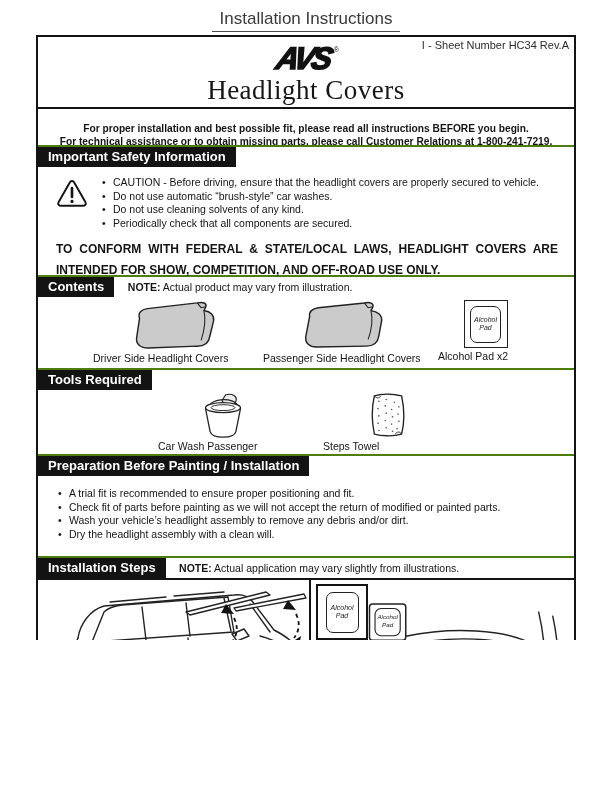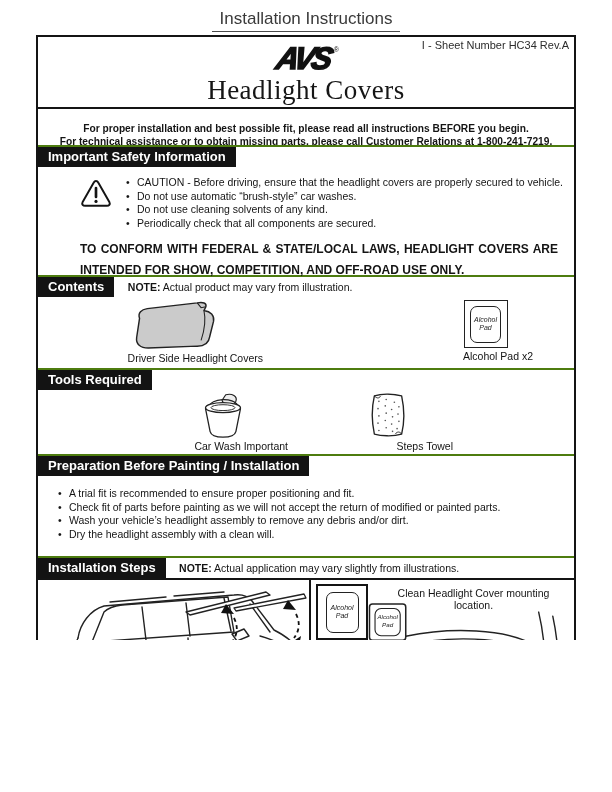--- a/index.html
+++ b/index.html
@@ -25,31 +25,31 @@
   .intro-sec { flex:none; height:36px; padding-top:13px; text-align:center; }
   .intro-line { font-size:10.2px; font-weight:bold; line-height:13px; color:#141414; }
 
   
   .sec-head { flex:none; height:22px; border-top:2px solid #4d7c0f; white-space:nowrap; }
   .bar { display:inline-block; background:#131313; color:#ffffff; font-weight:bold; font-size:13px; line-height:20px; padding:0 10px; vertical-align:top; }
   .note { display:inline-block; margin-left:9px; font-size:10.5px; line-height:20px; color:#141414; vertical-align:top; }
   .note b { font-weight:bold; }
 
   
-  .safety-body { flex:none; height:108px; position:relative;padding-left:24px; }
+  .safety-body { flex:none; height:108px; position:relative; }
   .safety-top { display:flex; padding:9px 0 0 18px; }
   .warn-icon { flex:none; width:32px; height:30px; margin:2px 14px 0 0; }
   .bullets { font-size:10.5px; line-height:13.5px; color:#141414; }
   .bullet { padding-left:11px; position:relative; }
   .bullet::before { content:"•"; position:absolute; left:0; top:0; }
   .legal { margin:9px 16px 0 18px; font-size:12px; font-weight:bold; line-height:21px; text-align:justify; color:#141414; max-width:508px; }
 
   
   .contents-body { flex:none; height:71px; position:relative; }
-  .fig { position:absolute; text-align:right; top:3px; }
+  .fig { position:absolute; text-align:left; top:3px; }
   .fig .cap { font-size:10.5px; color:#141414; margin-top:2px; }
   .fig-driver { left:55px; width:170px; }
   .fig-passenger { left:225px; width:170px; }
   .fig-pad { left:400px; width:95px; }
   .pad { width:44px; height:48px; border:1.6px solid #222; background:#fff; display:flex; align-items:center; justify-content:center; margin:0 auto; }
   .pad-inner { width:31px; height:37px; border:1.3px solid #222; border-radius:7px; display:flex; flex-direction:column; align-items:center; justify-content:center; font-style:italic; font-size:7px; line-height:8px; color:#222; }
 
   
   .tools-body { flex:none; height:64px; position:relative; }
   .fig-bucket { left:120px; width:130px; top:2px; }
@@ -126,20 +126,28 @@
     </div>
     <div class="contents-body">
       <div class="fig fig-driver">
         <svg width="98" height="50" viewBox="0 0 98 52">
           <path d="M9,19 C7,13 11,10 17,9 L69,3 C75,2 79,3 78,7 L76,11 C83,12 87,16 86,22 L82,38 C81,45 76,48 69,48 L18,50 C10,50 5,46 6,39 Z" fill="#cbcbcb" stroke="#222" stroke-width="1.5" stroke-linejoin="round"></path>
           <path d="M69,3 L73,8 L78,7" fill="none" stroke="#222" stroke-width="1.2"></path>
           <path d="M76,11 C78,20 77,30 73,42" fill="none" stroke="#222" stroke-width="1.1"></path>
         </svg>
         <div class="cap">Driver Side Headlight Covers</div>
       </div>
+      <div class="fig fig-passenger">
+        <svg width="94" height="50" viewBox="0 0 98 52">
+          <path d="M9,17 C8,12 12,9 18,8 L66,3 C72,2 76,3 75,7 L73,11 C80,12 85,16 84,22 L81,38 C80,45 75,48 68,48 L16,49 C9,49 4,45 5,38 Z" fill="#cbcbcb" stroke="#222" stroke-width="1.5" stroke-linejoin="round"></path>
+          <path d="M66,3 L70,8 L75,7" fill="none" stroke="#222" stroke-width="1.2"></path>
+          <path d="M73,11 C75,20 74,30 70,41" fill="none" stroke="#222" stroke-width="1.1"></path>
+        </svg>
+        <div class="cap">Passenger Side Headlight Covers</div>
+      </div>
       <div class="fig fig-pad">
         <div class="pad">
           <div class="pad-inner">
             <span>Alcohol</span>
             <span>Pad</span>
           </div>
         </div>
         <div class="cap">Alcohol Pad x2</div>
       </div>
     </div>
@@ -149,21 +157,21 @@
     </div>
     <div class="tools-body">
       <div class="fig fig-bucket">
         <svg width="52" height="46" viewBox="0 0 56 50">
           <path d="M31,3 C38,1 44,5 42,10 L39,15 C33,13 28,14 27,9 Z" fill="#eee" stroke="#222" stroke-width="1.3" stroke-linejoin="round"></path>
           <path d="M13,16 C14,7 40,5 44,15" class="sketch"></path>
           <ellipse cx="28" cy="17" rx="19" ry="5.5" fill="#fff" stroke="#222" stroke-width="1.4"></ellipse>
           <ellipse cx="28" cy="17" rx="13" ry="3.2" fill="none" stroke="#222" stroke-width="1"></ellipse>
           <path d="M9,18 L14,43 C15,47 20,49 28,49 C36,49 41,47 42,43 L47,18" class="sketch"></path>
         </svg>
-        <div class="cap">Car Wash Important</div>
+        <div class="cap">Car Wash Passenger</div>
       </div>
       <div class="fig fig-towel">
         <svg width="40" height="46" viewBox="0 0 44 50">
           <path d="M7,4 C16,1 29,2 37,4 C40,18 40,34 37,46 C27,49 14,48 7,46 C4,32 4,17 7,4 Z" fill="#fff" stroke="#222" stroke-width="1.5" stroke-linejoin="round"></path>
           <path d="M7,4 C10,7 12,7 14,4 M30,46 C32,43 35,43 37,46" fill="none" stroke="#222" stroke-width="1"></path>
           <g fill="#555">
             <circle cx="12" cy="10" r="0.9"></circle>
               <circle cx="20" cy="8" r="0.9"></circle>
               <circle cx="29" cy="11" r="0.9"></circle>
               <circle cx="34" cy="16" r="0.9"></circle>
@@ -264,21 +272,20 @@
         <div class="num-box">1</div>
       </div>
 
       <div class="panel panel-2">
         <div class="corner-pad-frame">
           <div class="pad-inner">
             <span>Alcohol</span>
             <span>Pad</span>
           </div>
         </div>
-        <div class="panel-caption">Clean Headlight Cover mounting location.</div>
         <svg class="p2-svg" viewBox="0 0 257 142" preserveAspectRatio="xMidYMid meet">
           <g class="sketch">
 
             <path d="M92,34 C140,24 190,28 214,40 M96,42 C140,33 186,36 210,46"></path>
 
             <path d="M224,10 C234,52 232,104 220,140 M238,14 C248,60 244,112 232,141"></path>
             <path d="M216,56 C222,80 220,106 214,126" stroke-dasharray="4,3"></path>
 
             <path d="M2,58 L100,60 M2,67 L100,69 M2,76 L100,78 M2,85 L100,87 M2,94 L100,96 M2,103 L100,104 M2,112 L100,112 M2,121 L100,120 M2,130 L100,128"></path>
 

